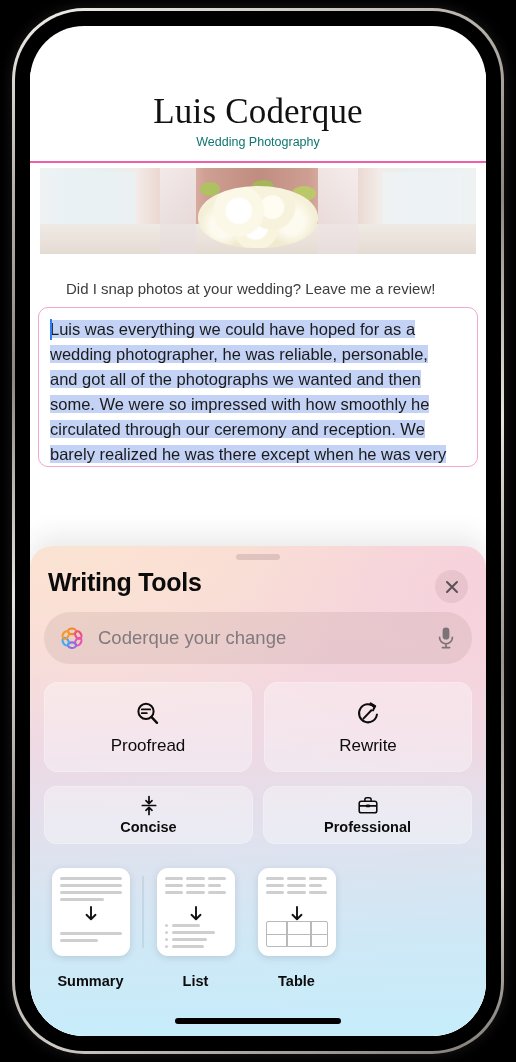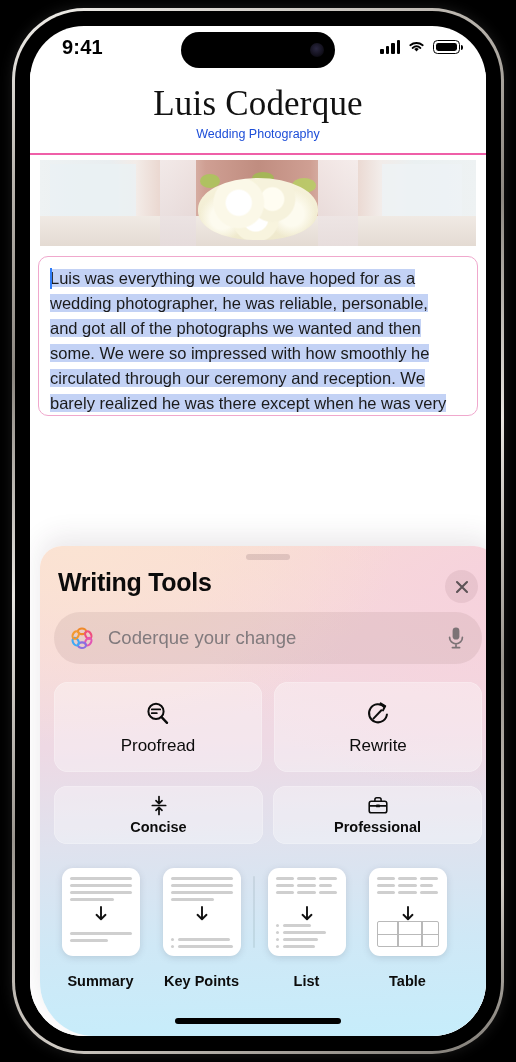--- a/index.html
+++ b/index.html
@@ -62,24 +62,24 @@
   .batt::after {
     content:""; position:absolute; right:-4px; top:4px; width:2px; height:5px;
     background:#000; border-radius:0 2px 2px 0;
   }
   .batt span { display:block; width:100%; height:100%; background:#000; border-radius:2.4px; }
 
   
   .page { position: absolute; left: 0; top: 46px; width: 456px; height: 964px; background: #fff; }
   .site-title {
     text-align: center; font-family: "Liberation Serif", serif;
-    font-size: 35px; color: #111; margin-top: 12px; letter-spacing: .2px;
+    font-size: 35px; color: #111; margin-top: 20px; letter-spacing: .2px;
   }
   .site-sub {
-    text-align: center; font-size: 12.5px; color: #1d4ed8; margin-top: 3px; font-weight: 400;
+    text-align: center; font-size: 12.5px; color: #0f766e; margin-top: 3px; font-weight: 400;
   }
   .rule { margin-top: 12px; height: 1.6px; background: #ef5fa8; width: 100%; }
 
   .hero { width: 436px; height: 86px; margin: 5px auto 0; overflow: hidden; position: relative; }
   .hero-img { position: absolute; inset: 0; background:
       linear-gradient(90deg, #eef2f3 0%, #e9eef0 16%, #f3ece8 22%, #e7cfc6 30%, #cf9f93 38%, #c08d80 50%, #cf9f93 62%, #e7cfc6 70%, #f2ece9 78%, #eaf0f1 86%, #eef2f3 100%);
   }
   .hero-window-l { position:absolute; left:10px; top:4px; width:86px; height:52px; background:#eaf1f4; opacity:.8;}
   .hero-window-r { position:absolute; right:14px; top:4px; width:80px; height:52px; background:#eef3f5; opacity:.8;}
   .hero-ledge { position:absolute; left:0; right:0; top:56px; height:30px; background:linear-gradient(180deg,#f0eae4,#e4dbd3);}
@@ -118,21 +118,21 @@
     font-size: 16.5px; line-height: 25px; color: #1b1b1b;
     background: #c3d2f5; display: inline;
     box-decoration-break: clone; -webkit-box-decoration-break: clone;
   }
   .caret {
     position:absolute; left: 11px; top: 11px; width: 2px; height: 21px; background:#2f7cf6;
   }
 
   
   .sheet {
-    position: absolute; left: 10px; bottom: 0; width: 456px; height: 490px;
+    position: absolute; left: 0; bottom: 0; width: 456px; height: 490px;
     border-radius: 22px 22px 54px 54px;
     background:
       radial-gradient(120% 70% at 8% 0%, #fbe3d3 0%, rgba(251,227,211,0) 58%),
       radial-gradient(110% 70% at 100% 8%, #f6d2dd 0%, rgba(246,210,221,0) 62%),
       linear-gradient(178deg, #f9ddd2 0%, #f6d9dd 20%, #eed9e4 40%, #dfe2ee 60%, #cfe8f6 80%, #c6edfb 100%);
     overflow: hidden; z-index: 5;
     box-shadow: 0 -10px 26px rgba(60,40,60,.10);
   }
   .grabber {
     position:absolute; left:50%; transform:translateX(-50%); top:8px;
@@ -199,61 +199,40 @@
 </style>
 </head>
 <body>
 
 <div class="stage">
   <div class="frame-outer"></div>
   <div class="frame-inner"></div>
 
   <div class="screen">
 
-    <div class="statusbar">
-      <div class="clock">9:41</div>
-      <div class="island">
-        <div class="island-cam"></div>
-      </div>
-      <div class="status-right">
-        <div class="bars">
-            <i></i>
-            <i></i>
-            <i></i>
-            <i></i>
-          </div>
-        <svg width="19" height="15" viewBox="0 0 19 15">
-          <path d="M9.5 12.6l2.3-2.6a3.6 3.6 0 0 0-4.6 0z" fill="#000"></path>
-          <path d="M3.3 6.2a9.6 9.6 0 0 1 12.4 0" stroke="#000" stroke-width="1.9" fill="none" stroke-linecap="round"></path>
-          <path d="M5.6 8.9a6.2 6.2 0 0 1 7.8 0" stroke="#000" stroke-width="1.9" fill="none" stroke-linecap="round"></path>
-        </svg>
-        <div class="batt">
-            <span></span>
-          </div>
-      </div>
-    </div>
 
     <div class="page">
       <div class="site-title">Luis Coderque</div>
       <div class="site-sub">Wedding Photography</div>
       <div class="rule"></div>
 
       <div class="hero">
         <div class="hero-img"></div>
         <div class="hero-window-l"></div>
         <div class="hero-window-r"></div>
         <div class="hero-ledge"></div>
         <div class="hero-dress-l"></div>
         <div class="hero-dress-r"></div>
         <div class="hero-leaf-a"></div>
         <div class="hero-leaf-b"></div>
         <div class="hero-leaf-c"></div>
         <div class="hero-bouquet"></div>
       </div>
 
+      <div class="prompt">Did I snap photos at your wedding? Leave me a review!</div>
 
       <div class="review-box">
         <div class="caret"></div>
         <span class="review-text">Luis was everything we could have hoped for as a wedding photographer, he was reliable, personable, and got all of the photographs we wanted and then some. We were so impressed with how smoothly he circulated through our ceremony and reception. We barely realized he was there except when he was very</span>
       </div>
     </div>
 
     <div class="sheet">
       <div class="grabber"></div>
       <div class="sheet-title">Writing Tools</div>
@@ -333,42 +312,20 @@
               <path d="M6.5 1v12M2 8.8l4.5 4.4L11 8.8" fill="none" stroke="#111" stroke-width="1.9" stroke-linecap="round" stroke-linejoin="round"></path>
             </svg>
             <div style="position:absolute;left:8px;right:8px;bottom:14px;">
               <div class="ln" style="width:100%"></div>
               <div class="ln" style="width:62%;margin-bottom:0"></div>
             </div>
           </div>
           <span class="card-label">Summary</span>
         </div>
 
-        <div class="card-item">
-          <div class="card-paper">
-            <div class="ln" style="width:100%"></div>
-            <div class="ln" style="width:100%"></div>
-            <div class="ln" style="width:100%"></div>
-            <div class="ln" style="width:70%"></div>
-            <svg class="arrow" viewBox="0 0 13 15">
-              <path d="M6.5 1v12M2 8.8l4.5 4.4L11 8.8" fill="none" stroke="#111" stroke-width="1.9" stroke-linecap="round" stroke-linejoin="round"></path>
-            </svg>
-            <div class="bullets">
-              <div class="bullet-row">
-                  <b></b>
-                  <span style="width:84%"></span>
-                </div>
-              <div class="bullet-row" style="margin-bottom:0">
-                  <b></b>
-                  <span style="width:90%"></span>
-                </div>
-            </div>
-          </div>
-          <span class="card-label">Key Points</span>
-        </div>
 
         <div class="divider"></div>
 
         <div class="card-item">
           <div class="card-paper">
             <div style="display:flex;gap:3px;">
                 <div class="ln" style="width:30%"></div>
                 <div class="ln" style="width:30%"></div>
                 <div class="ln" style="width:30%"></div>
               </div>

